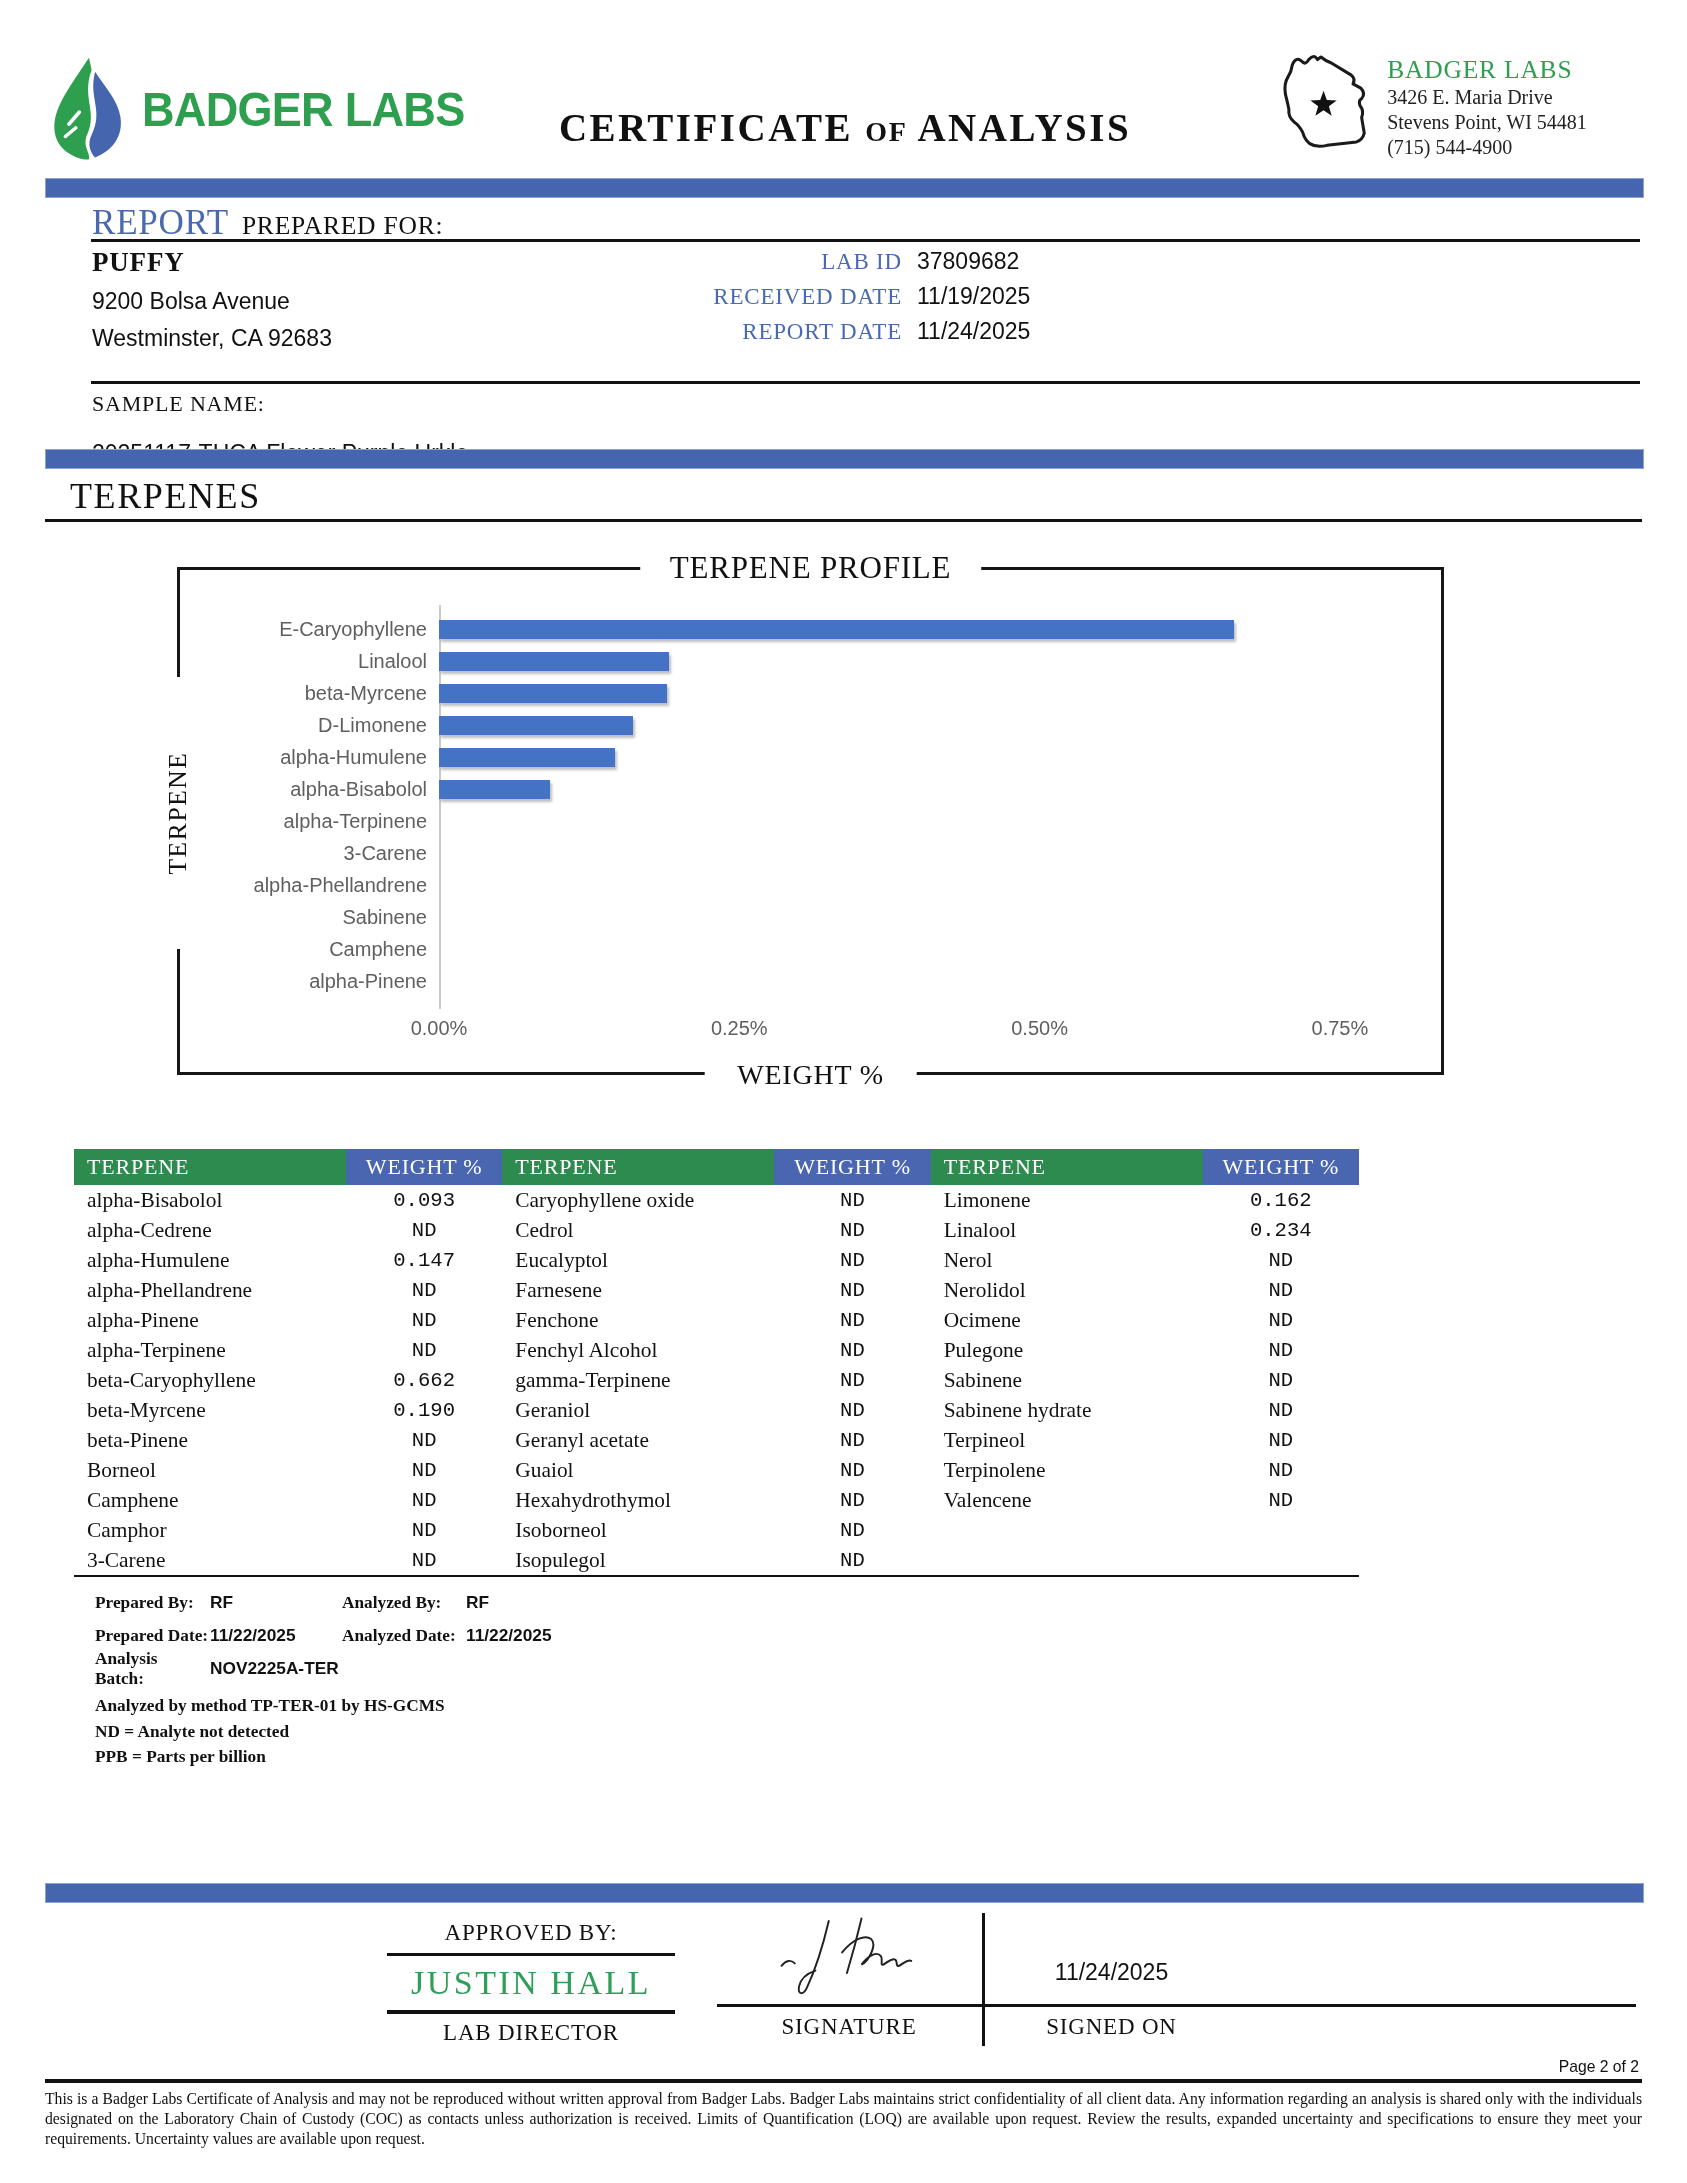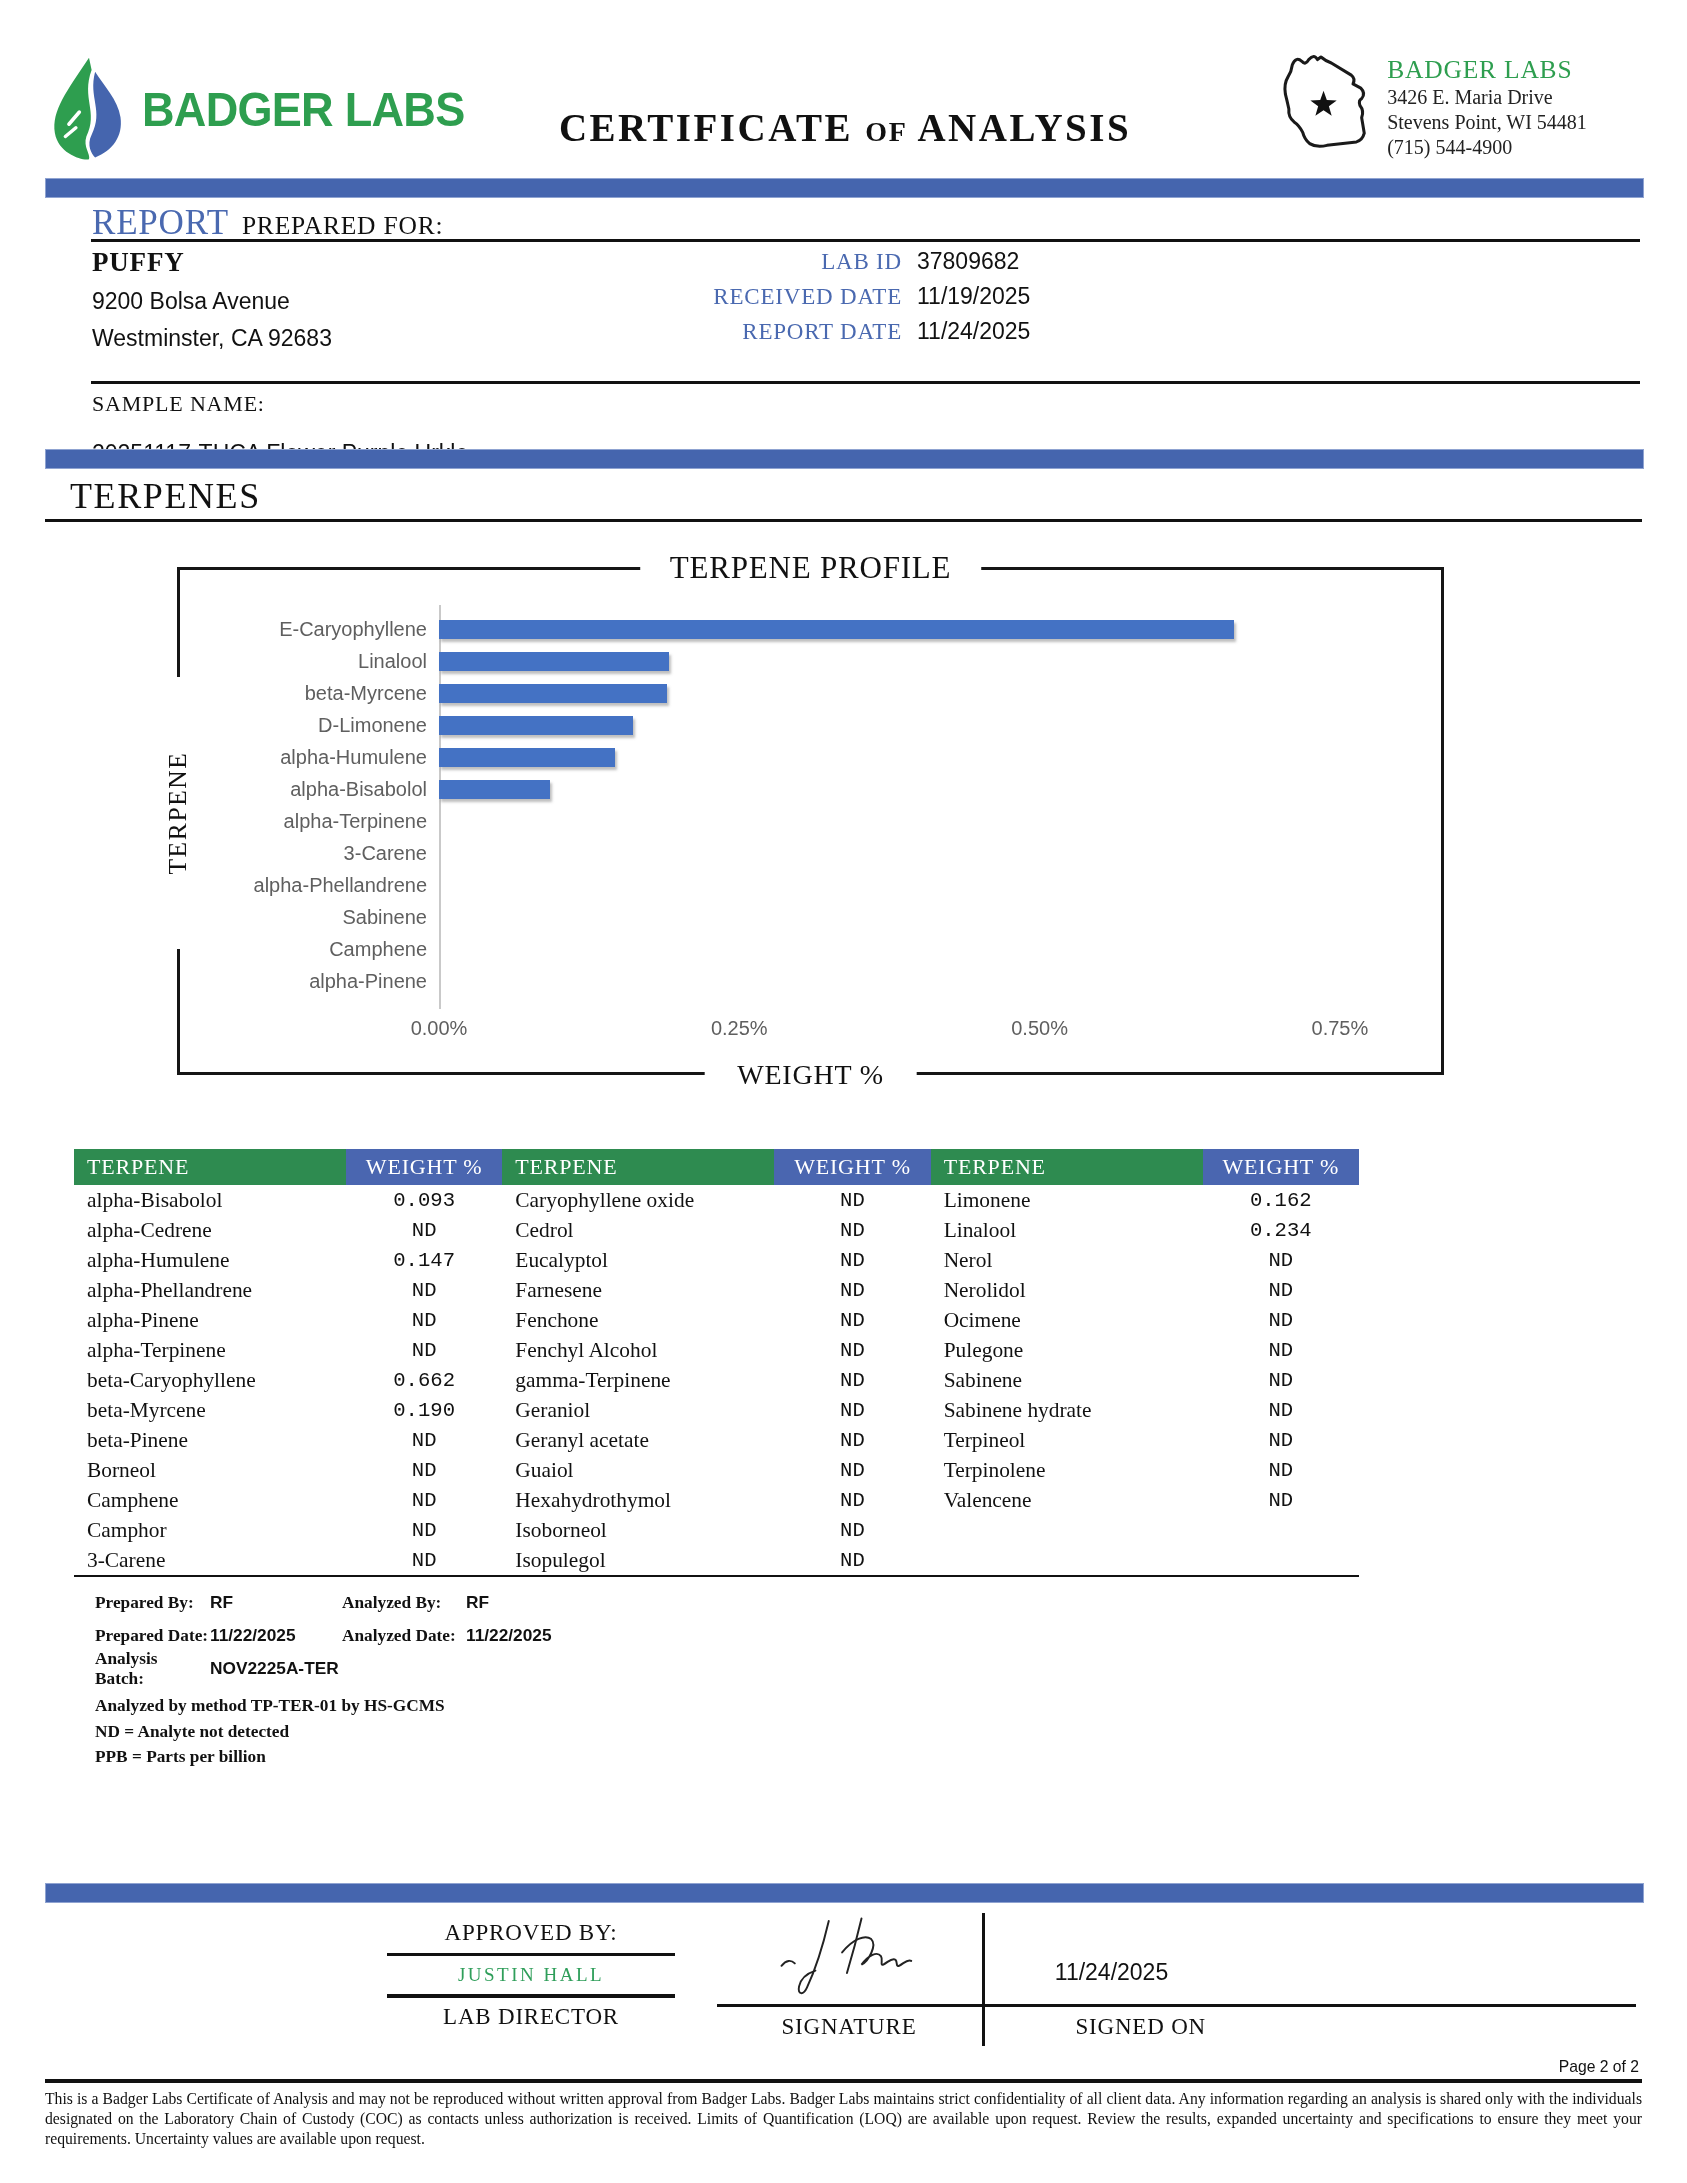--- a/index.html
+++ b/index.html
@@ -80,27 +80,27 @@
   .meta{position:absolute;left:95px;top:1586px;font-size:17.3px;font-weight:bold;}
   .meta-grid{display:grid;grid-template-columns:115px 132px 124px 165px;grid-auto-rows:33px;align-items:center;}
   .meta-label{font-family:"Liberation Serif",serif;}
   .meta-val{font-family:"Liberation Sans",sans-serif;font-size:17.3px;}
   .meta-line{margin-top:8.2px;line-height:25.5px;font-size:17.3px;}
 
   
   .approve{position:absolute;left:387px;top:1920px;width:288px;text-align:center;}
   .approve .cap{font-size:23px;letter-spacing:0.8px;}
   .approve .rule{height:3.3px;background:#111;margin:6.6px 0;}
-  .approver{color:#2f9e5a;font-size:19px;letter-spacing:2.5px;padding:1.6px 0;text-align:center;}
+  .approver{color:#2f9e5a;font-size:34px;letter-spacing:2.5px;padding:1.6px 0;text-align:center;}
   .approver-title{font-size:23px;letter-spacing:0.8px;margin-top:5px;}
   .sig-svg{position:absolute;left:746px;top:1910px;width:231px;height:97px;}
   .sig-line{position:absolute;left:717px;top:2004px;width:919px;height:3.3px;background:#111;}
   .sig-vline{position:absolute;left:982px;top:1913px;width:3.3px;height:133px;background:#111;}
   .sig-label{position:absolute;left:717px;top:2014px;width:264px;text-align:center;font-size:23px;letter-spacing:0.8px;}
-  .signedon-label{position:absolute;left:1017px;top:2014px;width:189px;text-align:right;font-size:23px;letter-spacing:0.8px;}
+  .signedon-label{position:absolute;left:1017px;top:2014px;width:189px;text-align:center;font-size:23px;letter-spacing:0.8px;}
   .signedon-date{position:absolute;left:1017px;top:1959px;width:189px;text-align:center;
                  font-family:"Liberation Sans",sans-serif;font-size:23px;}
 
   
   .page-num{position:absolute;right:48px;top:2058px;font-family:"Liberation Sans",sans-serif;font-size:15.7px;}
   .line-foot{left:45px;top:2079px;width:1597px;height:4.1px;}
   .disclaimer{position:absolute;left:45px;top:2089px;width:1597px;font-size:15.7px;line-height:20px;
               text-align:justify;color:#111;}
 </style>
 </head>

